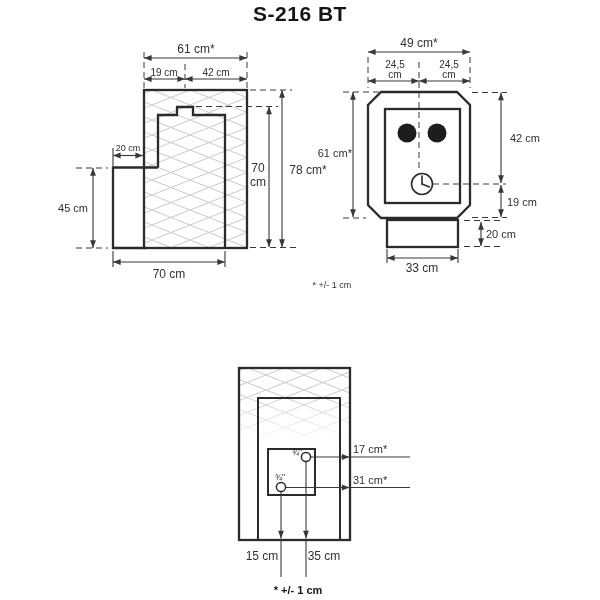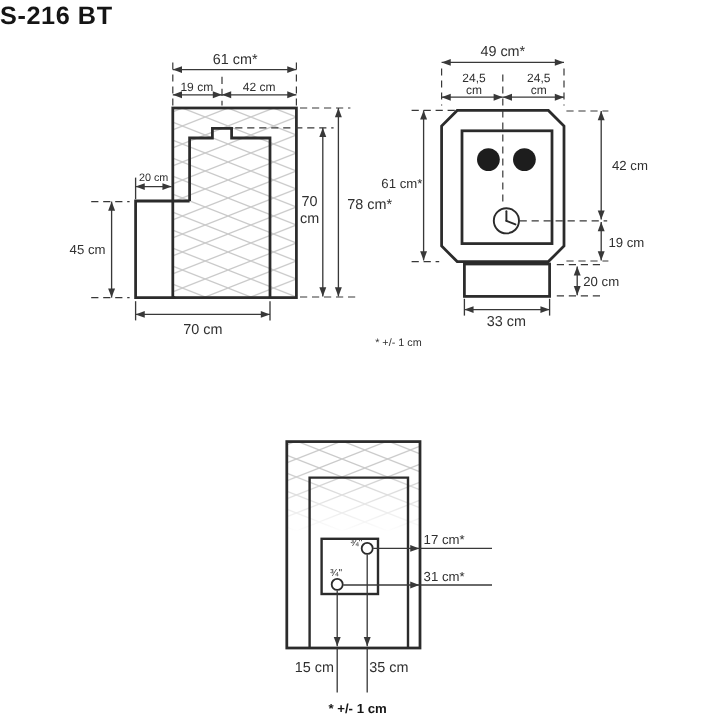--- a/index.html
+++ b/index.html
@@ -1,18 +1,18 @@
 <!DOCTYPE html>
 <html><head>
 <meta charset="utf-8">
 <style>
   html,body{margin:0;padding:0;background:#ffffff;}
   .canvas{position:relative;width:600px;height:600px;background:#fff;overflow:hidden;
           font-family:"Liberation Sans",sans-serif;}
-  .title{position:absolute;top:2px;left:0;width:100%;
+  .title{position:absolute;top:2px;left:0;width:100%;text-align:center;
          font-size:21px;font-weight:700;color:#151515;letter-spacing:.5px;}
   svg{position:absolute;left:0;top:0;}
   .ol  {fill:none;stroke:#2b2b2b;stroke-width:2.3;stroke-linejoin:miter;}
   .ol2 {fill:none;stroke:#2b2b2b;stroke-width:2;}
   .thin{fill:#ffffff;stroke:#2b2b2b;stroke-width:1.5;}
   .dial{fill:none;stroke:#2b2b2b;stroke-width:1.6;stroke-linecap:round;}
   .dim {stroke:#383838;stroke-width:1.1;fill:none;}
   .dsh {stroke:#383838;stroke-width:1;stroke-dasharray:6 4;fill:none;}
   .arr2{marker-start:url(#ar);marker-end:url(#ar);}
   .arrE{marker-end:url(#ar);}

